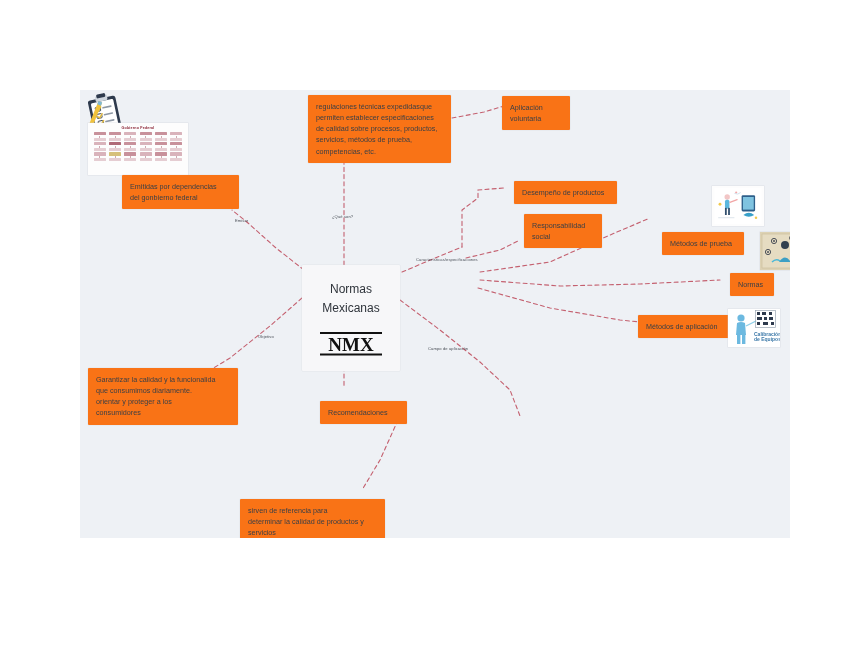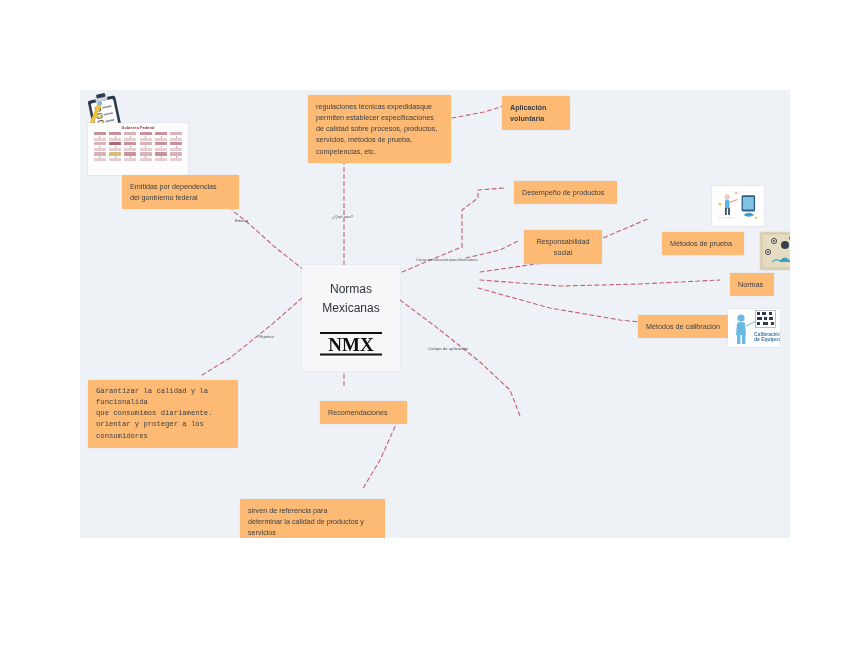--- a/index.html
+++ b/index.html
@@ -28,21 +28,21 @@
   }
   #edges {
     position: absolute;
     left: 0; top: 0;
     width: 710px;
     height: 448px;
     pointer-events: none;
   }
   .node {
     position: absolute;
-    background: #fdba74;
+    background: #f97316;
     color: #3a3f46;
     font-size: 7.2px;
     line-height: 1.55;
     padding: 6px 8px;
     box-sizing: border-box;
     border-radius: 1px;
     box-shadow: 0 0 0 0.5px rgba(200,205,212,0.35);
     white-space: pre-line;
   }
   .edge-label {
@@ -257,31 +257,31 @@
             <div class="l"></div>
           </div>
       </div>
     </div>
 
     <div class="node" style="left:228px; top:5px; width:143px;">regulaciones técnicas expedidasque
 permiten establecer especificaciones
 de calidad sobre procesos, productos,
 servicios, métodos de prueba,
 competencias, etc.</div>
-    <div class="node" style="left:422px; top:6px; width:68px;font-weight:bold;">Aplicación
+    <div class="node" style="left:422px; top:6px; width:68px;">Aplicación
 voluntaria</div>
     <div class="node" style="left:42px; top:85px; width:117px;">Emitidas por dependencias
 del gonbierno federal</div>
     <div class="node" style="left:434px; top:91px; width:103px;">Desempeño de productos</div>
-    <div class="node" style="left:444px; top:140px; width:78px;text-align:center;">Responsabilidad
+    <div class="node" style="left:444px; top:124px; width:78px;">Responsabilidad
 social</div>
     <div class="node" style="left:582px; top:142px; width:82px;">Métodos de prueba</div>
     <div class="node" style="left:650px; top:183px; width:44px;">Normas</div>
-    <div class="node" style="left:558px; top:225px; width:100px;">Métodos de calibración</div>
-    <div class="node" style="left:8px; top:290px; width:150px;font-family:Liberation Mono, monospace;">Garantizar la calidad y la funcionalida
+    <div class="node" style="left:558px; top:225px; width:100px;">Métodos de aplicación</div>
+    <div class="node" style="left:8px; top:278px; width:150px;">Garantizar la calidad y la funcionalida
 que consumimos diariamente.
 orientar y proteger a los
 consumidores</div>
     <div class="node" style="left:240px; top:311px; width:87px;">Recomendaciones</div>
     <div class="node" style="left:160px; top:409px; width:145px;">sirven de referencia para
 determinar la calidad de productos y
 servicios
 .</div>
 
     <div class="node" id="central">

